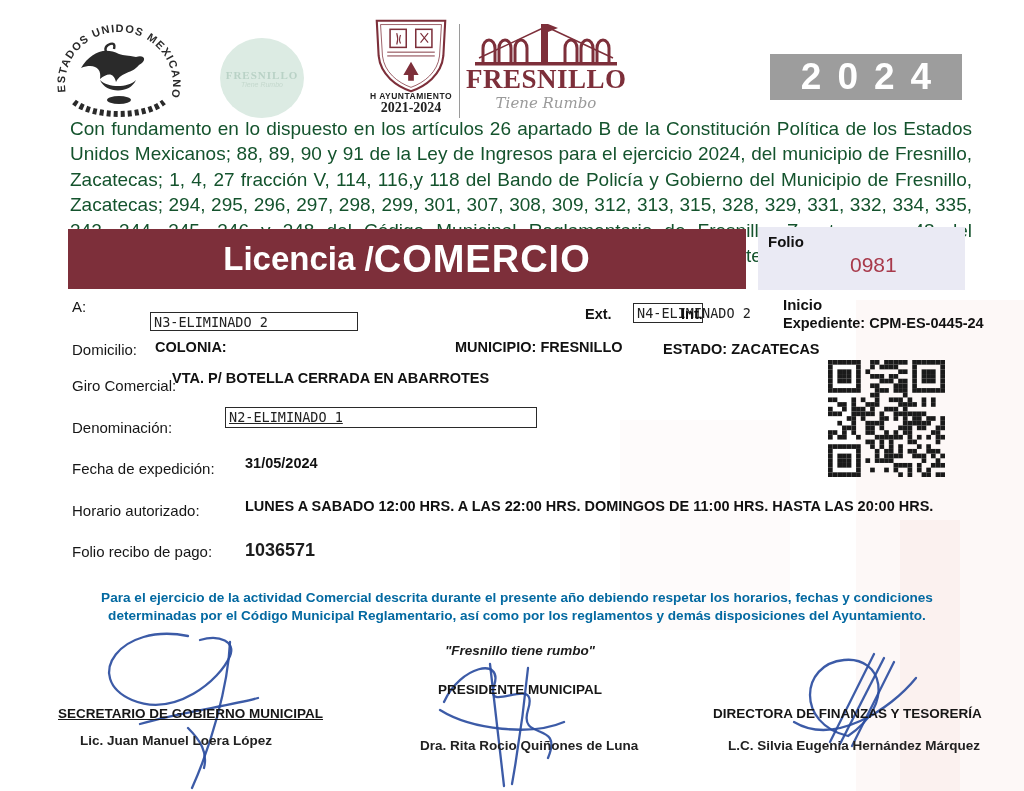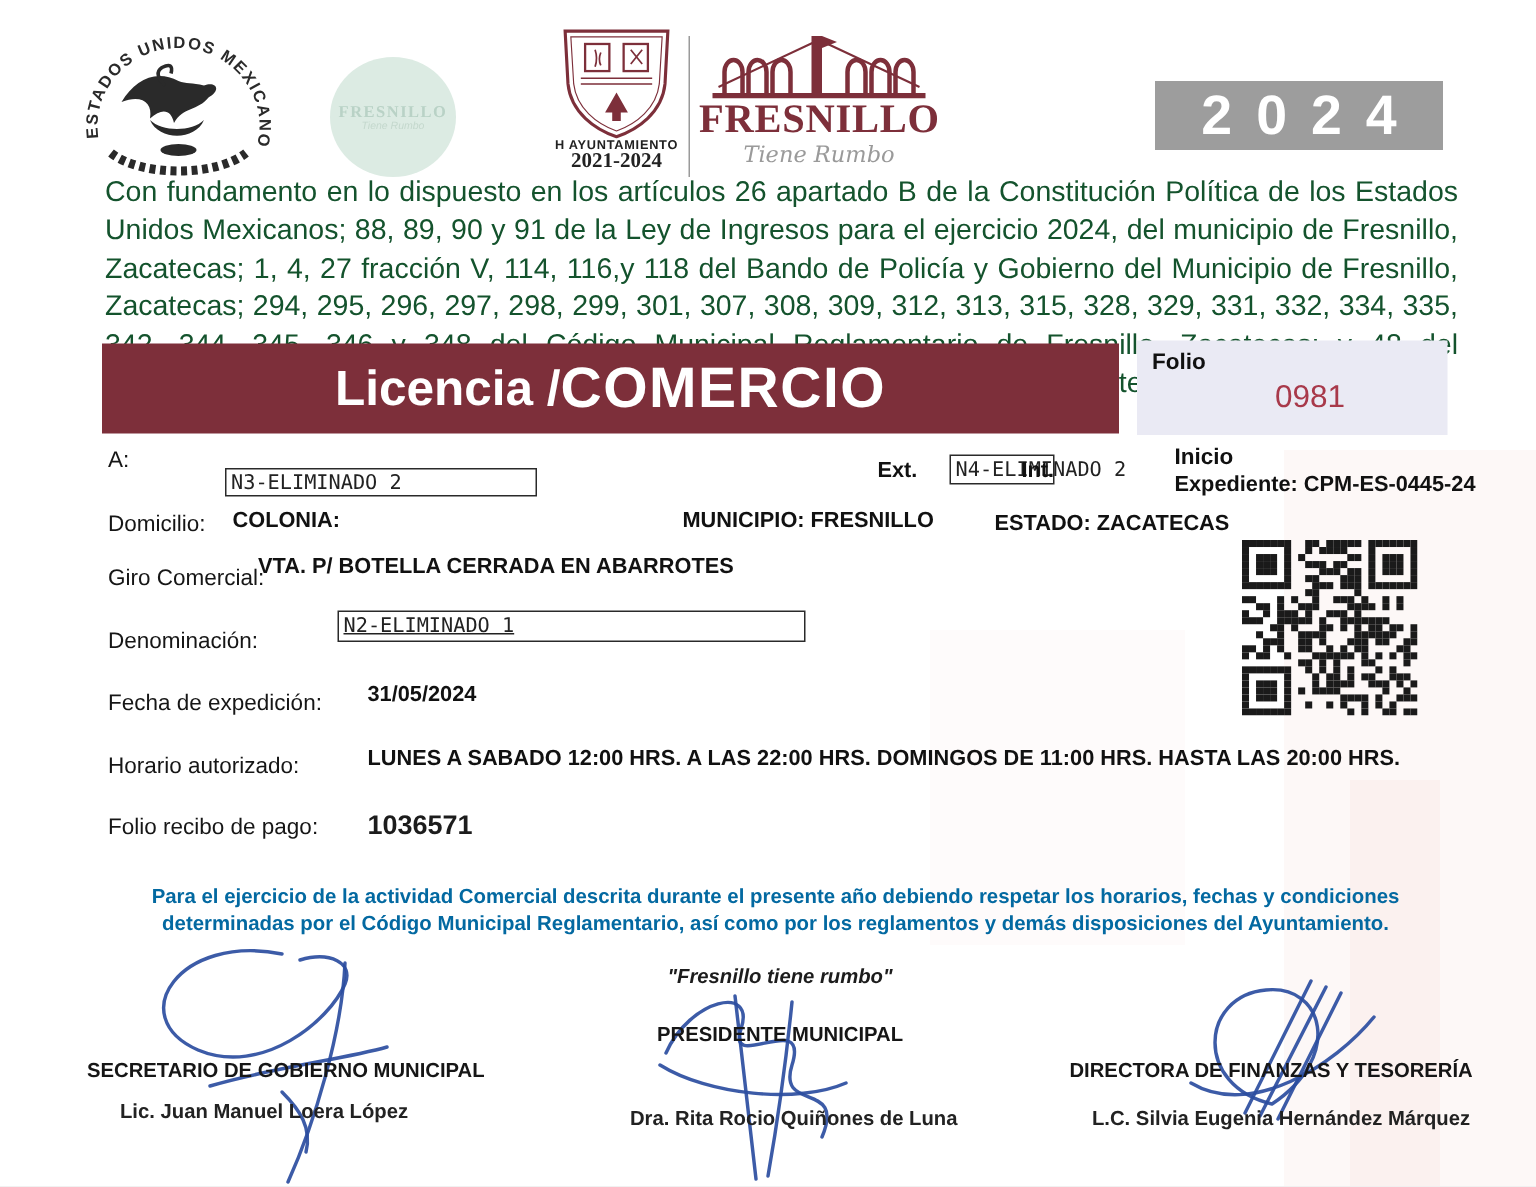--- a/index.html
+++ b/index.html
@@ -82,21 +82,21 @@
   .horario-l{left:72px;top:502px;}
   .horario-v{left:245px;top:498px;width:720px;}
   .fpago-l{left:72px;top:543px;}
   .fpago-v{left:245px;top:540px;font-weight:bold;font-size:18px;}
 
   
   .footer-par{left:58px;top:589px;width:918px;text-align:center;font-size:13.6px;font-weight:600;line-height:1.35;color:#0369a1;}
   .quote{left:400px;top:643px;width:240px;text-align:center;font-size:13.5px;font-weight:bold;font-style:italic;}
   .sig-title{font-size:13.5px;font-weight:bold;color:#161616;}
   .sig-name{font-size:13.5px;font-weight:bold;color:#222;}
-  .st-left{left:58px;top:706px;}
+  .st-left{left:58px;top:706px;text-decoration:underline;}
   .sn-left{left:80px;top:733px;}
   .st-center{left:438px;top:682px;}
   .sn-center{left:420px;top:738px;}
   .st-right{left:713px;top:706px;}
   .sn-right{left:728px;top:738px;}
   .ink{pointer-events:none;}
   .ink path{fill:none;stroke:var(--sig-blue);stroke-width:2.3;stroke-linecap:round;opacity:.92;}
   .ink-left{left:80px;top:628px;width:220px;height:162px;}
   .ink-center{left:432px;top:658px;width:150px;height:132px;}
   .ink-right{left:778px;top:650px;width:150px;height:100px;}

